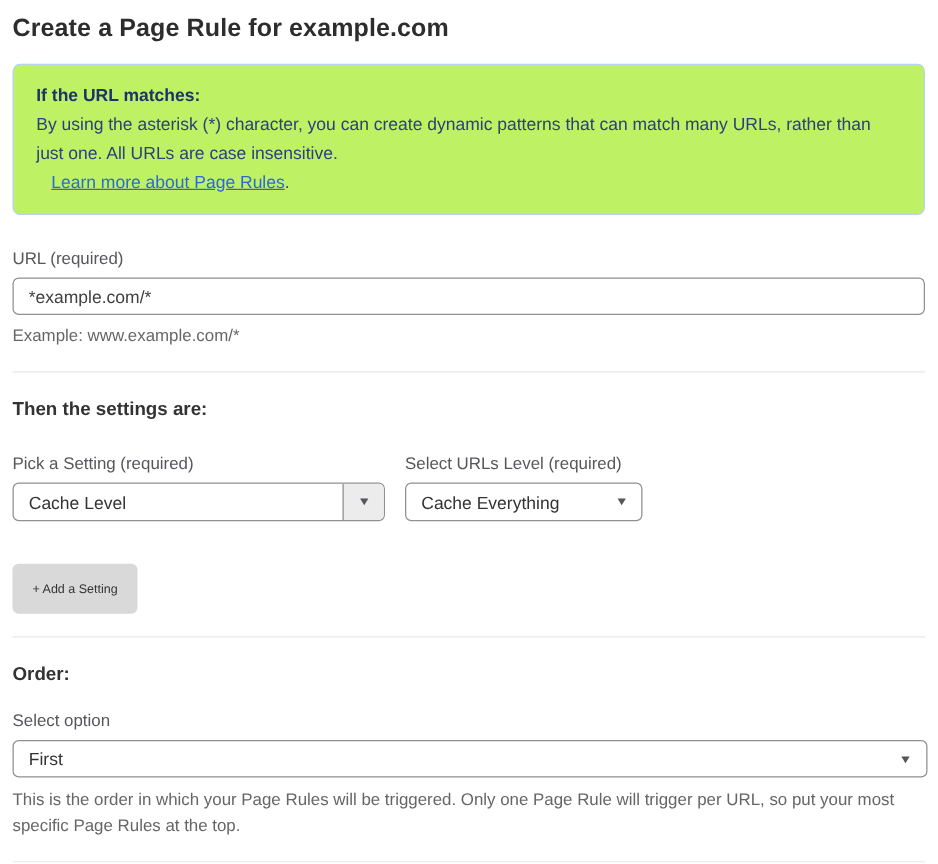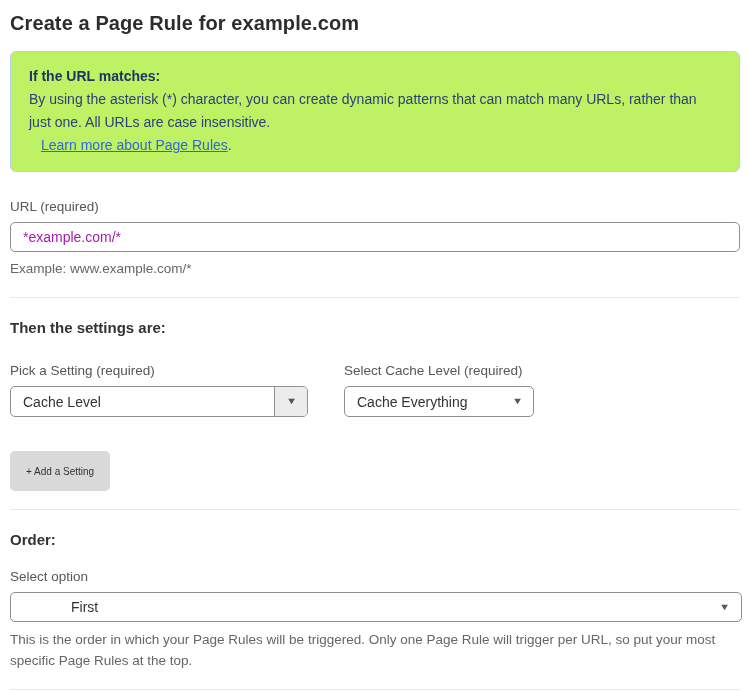--- a/index.html
+++ b/index.html
@@ -49,21 +49,21 @@
     display: block;
     margin-bottom: 8px;
   }
   .text-input {
     width: 730px;
     height: 30px;
     border: 1px solid #8f8f94;
     border-radius: 5px;
     padding: 0 12px;
     font-size: 14px;
-    color: #a21caf;
+    color: #404040;
     font-family: "Liberation Sans", sans-serif;
     background: #fff;
     outline: none;
   }
   .helper-text {
     font-size: 13.5px;
     color: #666;
     margin-top: 7px;
     line-height: 20px;
   }
@@ -76,21 +76,21 @@
 
   .section-heading {
     font-size: 15px;
     font-weight: bold;
     color: #333;
     margin-top: 21px;
   }
 
   .settings-row {
     display: flex;
-    gap: 36px;
+    gap: 16px;
     margin-top: 27px;
   }
 
   
   .select {
     border: 1px solid #8f8f94;
     border-radius: 5px;
     background: #fff;
     height: 31px;
     display: flex;
@@ -115,21 +115,21 @@
     align-items: center;
     justify-content: center;
   }
   .select-inline { width: 190px; }
   .select-inline .select-btn {
     width: 32px;
     display: flex;
     align-items: center;
     justify-content: center;
   }
-  .select-full { width: 732px; height: 30px; padding-left: 48px; }
+  .select-full { width: 732px; height: 30px; }
   .select-full .select-btn {
     width: 34px;
     display: flex;
     align-items: center;
     justify-content: center;
   }
   .arrow-glyph {
     font-size: 9px;
     color: #55555a;
     line-height: 1;
@@ -187,21 +187,21 @@
     <div>
       <label class="field-label">Pick a Setting (required)</label>
       <div class="select select-split">
         <span class="select-value">Cache Level</span>
         <span class="select-btn">
           <span class="arrow-glyph">▼</span>
         </span>
       </div>
     </div>
     <div>
-      <label class="field-label">Select Cache Level (required)</label>
+      <label class="field-label">Select URLs Level (required)</label>
       <div class="select select-inline">
         <span class="select-value">Cache Everything</span>
         <span class="select-btn">
           <span class="arrow-glyph">▼</span>
         </span>
       </div>
     </div>
   </div>
 
   <button class="btn btn-gray btn-add">+ Add a Setting</button>

